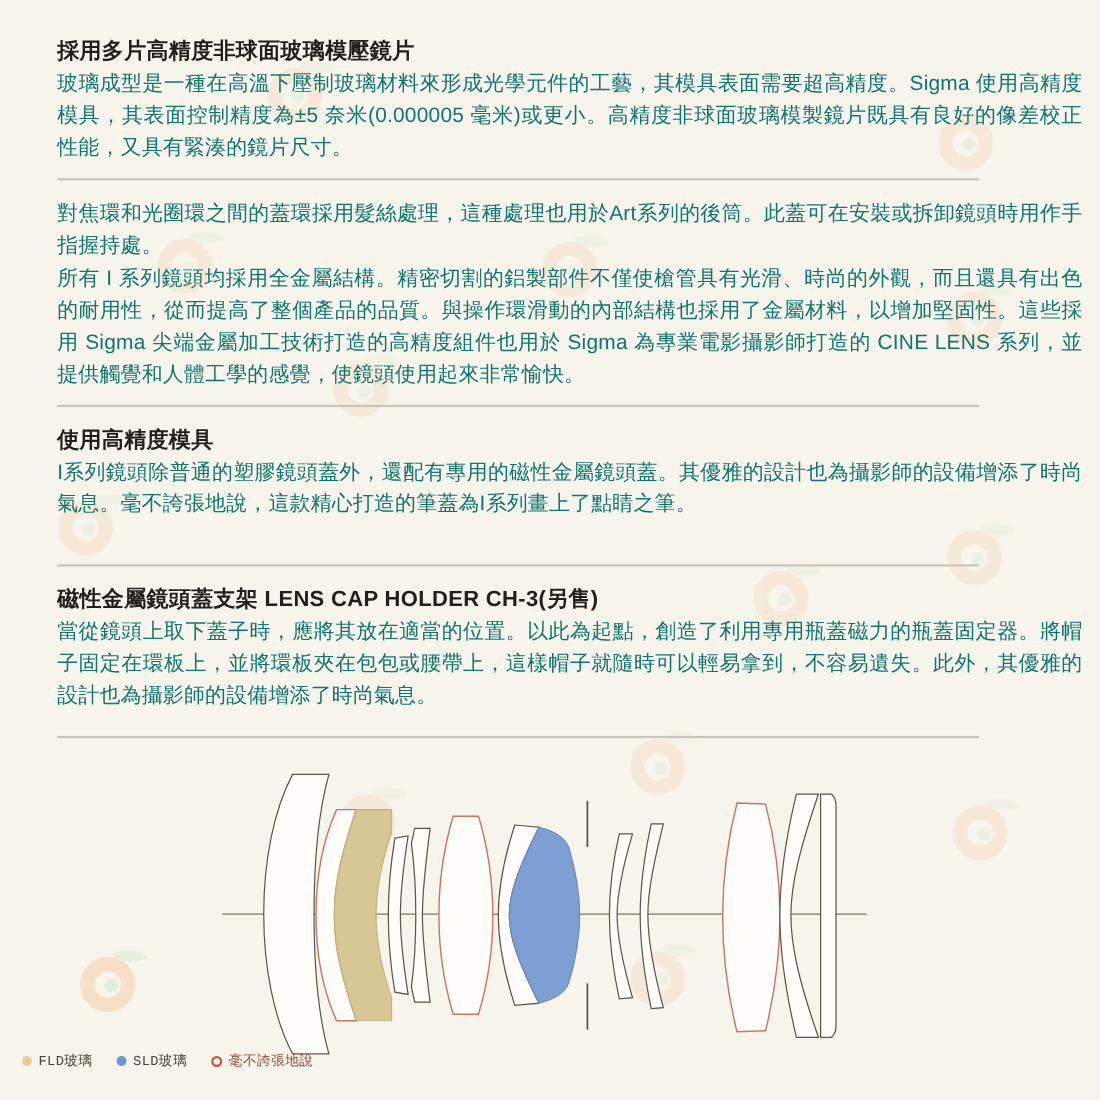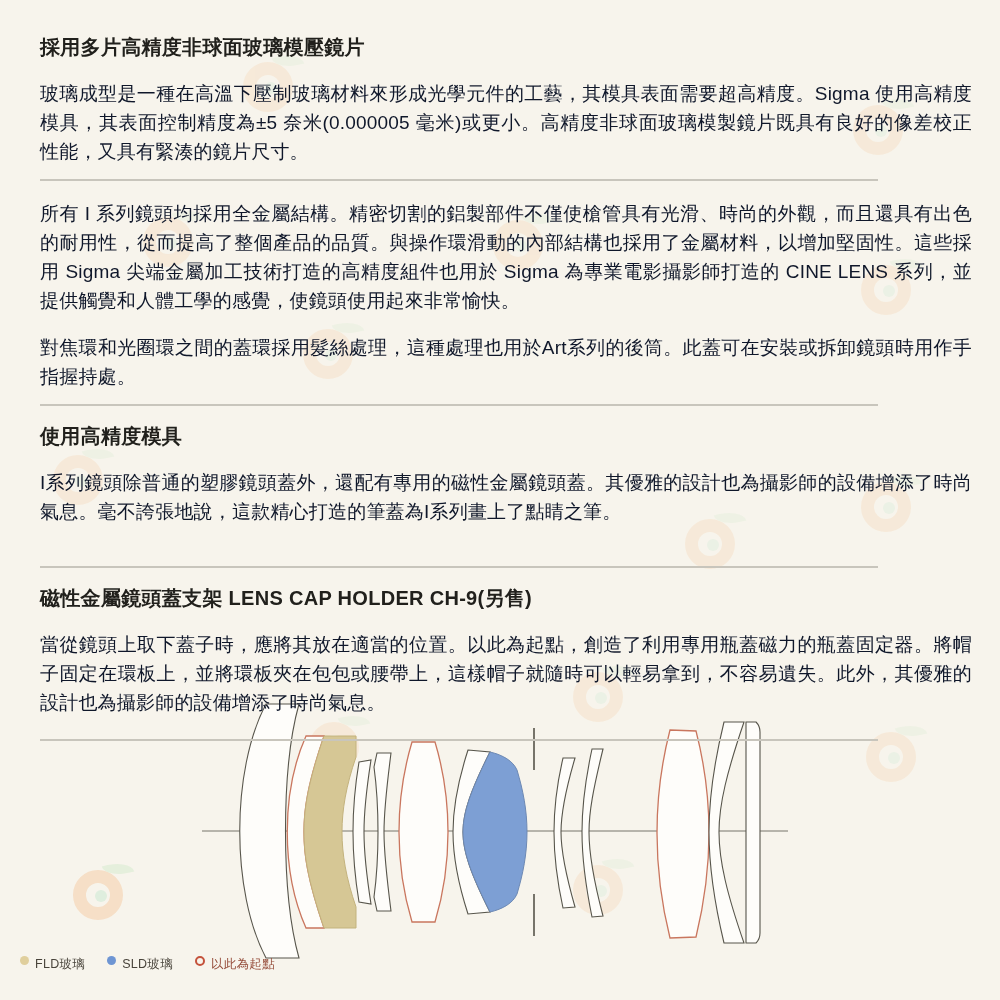--- a/index.html
+++ b/index.html
@@ -9,38 +9,38 @@
     font-family:"Liberation Sans", sans-serif;
     color:#2b2924;
   }
   
   .wm { position:absolute; width:58px; height:58px; opacity:.45; z-index:0; pointer-events:none; }
   .wm .ring { position:absolute; left:2px; top:6px; width:24px; height:24px; border-radius:50%; border:13px solid #f6ddc3; }
   .wm .leaf { position:absolute; width:30px; height:14px; background:#e4efdb; right:-4px; top:-2px; transform:rotate(-16deg); border-radius:0 100% 0 100%; }
   .wm .dot  { position:absolute; width:12px; height:12px; border-radius:50%; background:#ddeedd; left:24px; top:26px; }
   .wm.strong { opacity:.9; }
   
-  .content { position:absolute; left:40px; top:33px; width:932px; z-index:2; }
+  .content { position:absolute; left:52px; top:33px; width:932px; z-index:2; }
   .heading { margin:0; font-size:20px; font-weight:bold; color:#21201c; letter-spacing:.3px; line-height:28px; }
-  .body-p { margin:18px 0 0 0; font-size:19px; line-height:29px; letter-spacing:.2px; text-align:justify; color:#0f172a; }
+  .body-p { margin:1px 0 0 0; font-size:19px; line-height:29px; letter-spacing:.2px; text-align:justify; color:#0f766e; }
   .divider { width:838px; border:none; border-top:2px solid #c8c5bc; margin:13px 0 16px 0; }
   .divider.gap-lg { margin-top:40px; }
   .divider.gap-md { margin-top:22px; }
   
   .lens-svg { position:absolute; left:0; top:678px; z-index:1; }
   .el-white { fill:#fefdfa; stroke:#57554b; stroke-width:1.1; }
   .el-asp   { fill:#fefdfa; stroke:#c9765e; stroke-width:1.3; }
   .el-fld   { fill:#d6c795; stroke:#c3b27c; stroke-width:1; }
   .el-sld   { fill:#7d9fd4; stroke:#6d89b4; stroke-width:1; }
   .axis     { stroke:#77746a; stroke-width:1; }
   .stop     { stroke:#56544a; stroke-width:1.6; }
   
   .legend { position:absolute; left:20px; top:956px; display:flex; align-items:center; gap:22px; z-index:2;
             font-size:12.5px; color:#48433a; letter-spacing:.3px; }
-  .legend-item { display:flex; gap:6px; }
+  .legend-item { display:flex; align-items:center; gap:6px;font-family:Liberation Mono, monospace; }
   .sw { width:9px; height:9px; border-radius:50%; flex:0 0 auto; }
   .sw-fld { background:#e0cf9d; }
   .sw-sld { background:#6e95d3; }
   .sw-asp { width:6px; height:6px; background:transparent; border:2.5px solid #c4523b; }
   .legend-item.asp-label { color:#944a38; }
 </style>
 </head>
 <body>
 
 <div class="page">
@@ -116,31 +116,31 @@
       <span class="dot"></span>
     </div>
 
   <div class="content">
 
     <h2 class="heading">採用多片高精度非球面玻璃模壓鏡片</h2>
     <p class="body-p">玻璃成型是一種在高溫下壓制玻璃材料來形成光學元件的工藝，其模具表面需要超高精度。Sigma 使用高精度模具，其表面控制精度為±5 奈米(0.000005 毫米)或更小。高精度非球面玻璃模製鏡片既具有良好的像差校正性能，又具有緊湊的鏡片尺寸。</p>
 
     <hr class="divider">
 
+    <p class="body-p">對焦環和光圈環之間的蓋環採用髮絲處理，這種處理也用於Art系列的後筒。此蓋可在安裝或拆卸鏡頭時用作手指握持處。</p>
     <p class="body-p">所有 I 系列鏡頭均採用全金屬結構。精密切割的鋁製部件不僅使槍管具有光滑、時尚的外觀，而且還具有出色的耐用性，從而提高了整個產品的品質。與操作環滑動的內部結構也採用了金屬材料，以增加堅固性。這些採用 Sigma 尖端金屬加工技術打造的高精度組件也用於 Sigma 為專業電影攝影師打造的 CINE LENS 系列，並提供觸覺和人體工學的感覺，使鏡頭使用起來非常愉快。</p>
-    <p class="body-p">對焦環和光圈環之間的蓋環採用髮絲處理，這種處理也用於Art系列的後筒。此蓋可在安裝或拆卸鏡頭時用作手指握持處。</p>
 
     <hr class="divider">
 
     <h2 class="heading">使用高精度模具</h2>
     <p class="body-p">I系列鏡頭除普通的塑膠鏡頭蓋外，還配有專用的磁性金屬鏡頭蓋。其優雅的設計也為攝影師的設備增添了時尚氣息。毫不誇張地說，這款精心打造的筆蓋為I系列畫上了點睛之筆。</p>
 
     <hr class="divider gap-lg">
 
-    <h2 class="heading">磁性金屬鏡頭蓋支架 LENS CAP HOLDER CH-9(另售)</h2>
+    <h2 class="heading">磁性金屬鏡頭蓋支架 LENS CAP HOLDER CH-3(另售)</h2>
     <p class="body-p">當從鏡頭上取下蓋子時，應將其放在適當的位置。以此為起點，創造了利用專用瓶蓋磁力的瓶蓋固定器。將帽子固定在環板上，並將環板夾在包包或腰帶上，這樣帽子就隨時可以輕易拿到，不容易遺失。此外，其優雅的設計也為攝影師的設備增添了時尚氣息。</p>
 
     <hr class="divider gap-md">
   </div>
 
   <svg class="lens-svg" width="1000" height="292" viewBox="0 678 1000 292">
 
     <line class="axis" x1="202" y1="831" x2="788" y2="831"></line>
 
     <path class="el-white" d="M 266,704 L 299,704 C 281,768 281,894 299,958 L 266,958 C 231,892 231,770 266,704 Z"></path>
@@ -172,17 +172,17 @@
     <div class="legend-item">
       <span class="sw sw-fld"></span>
       <span>FLD玻璃</span>
     </div>
     <div class="legend-item">
       <span class="sw sw-sld"></span>
       <span>SLD玻璃</span>
     </div>
     <div class="legend-item asp-label">
       <span class="sw sw-asp"></span>
-      <span>以此為起點</span>
+      <span>毫不誇張地說</span>
     </div>
   </div>
 
 </div>
 
 </body></html>

